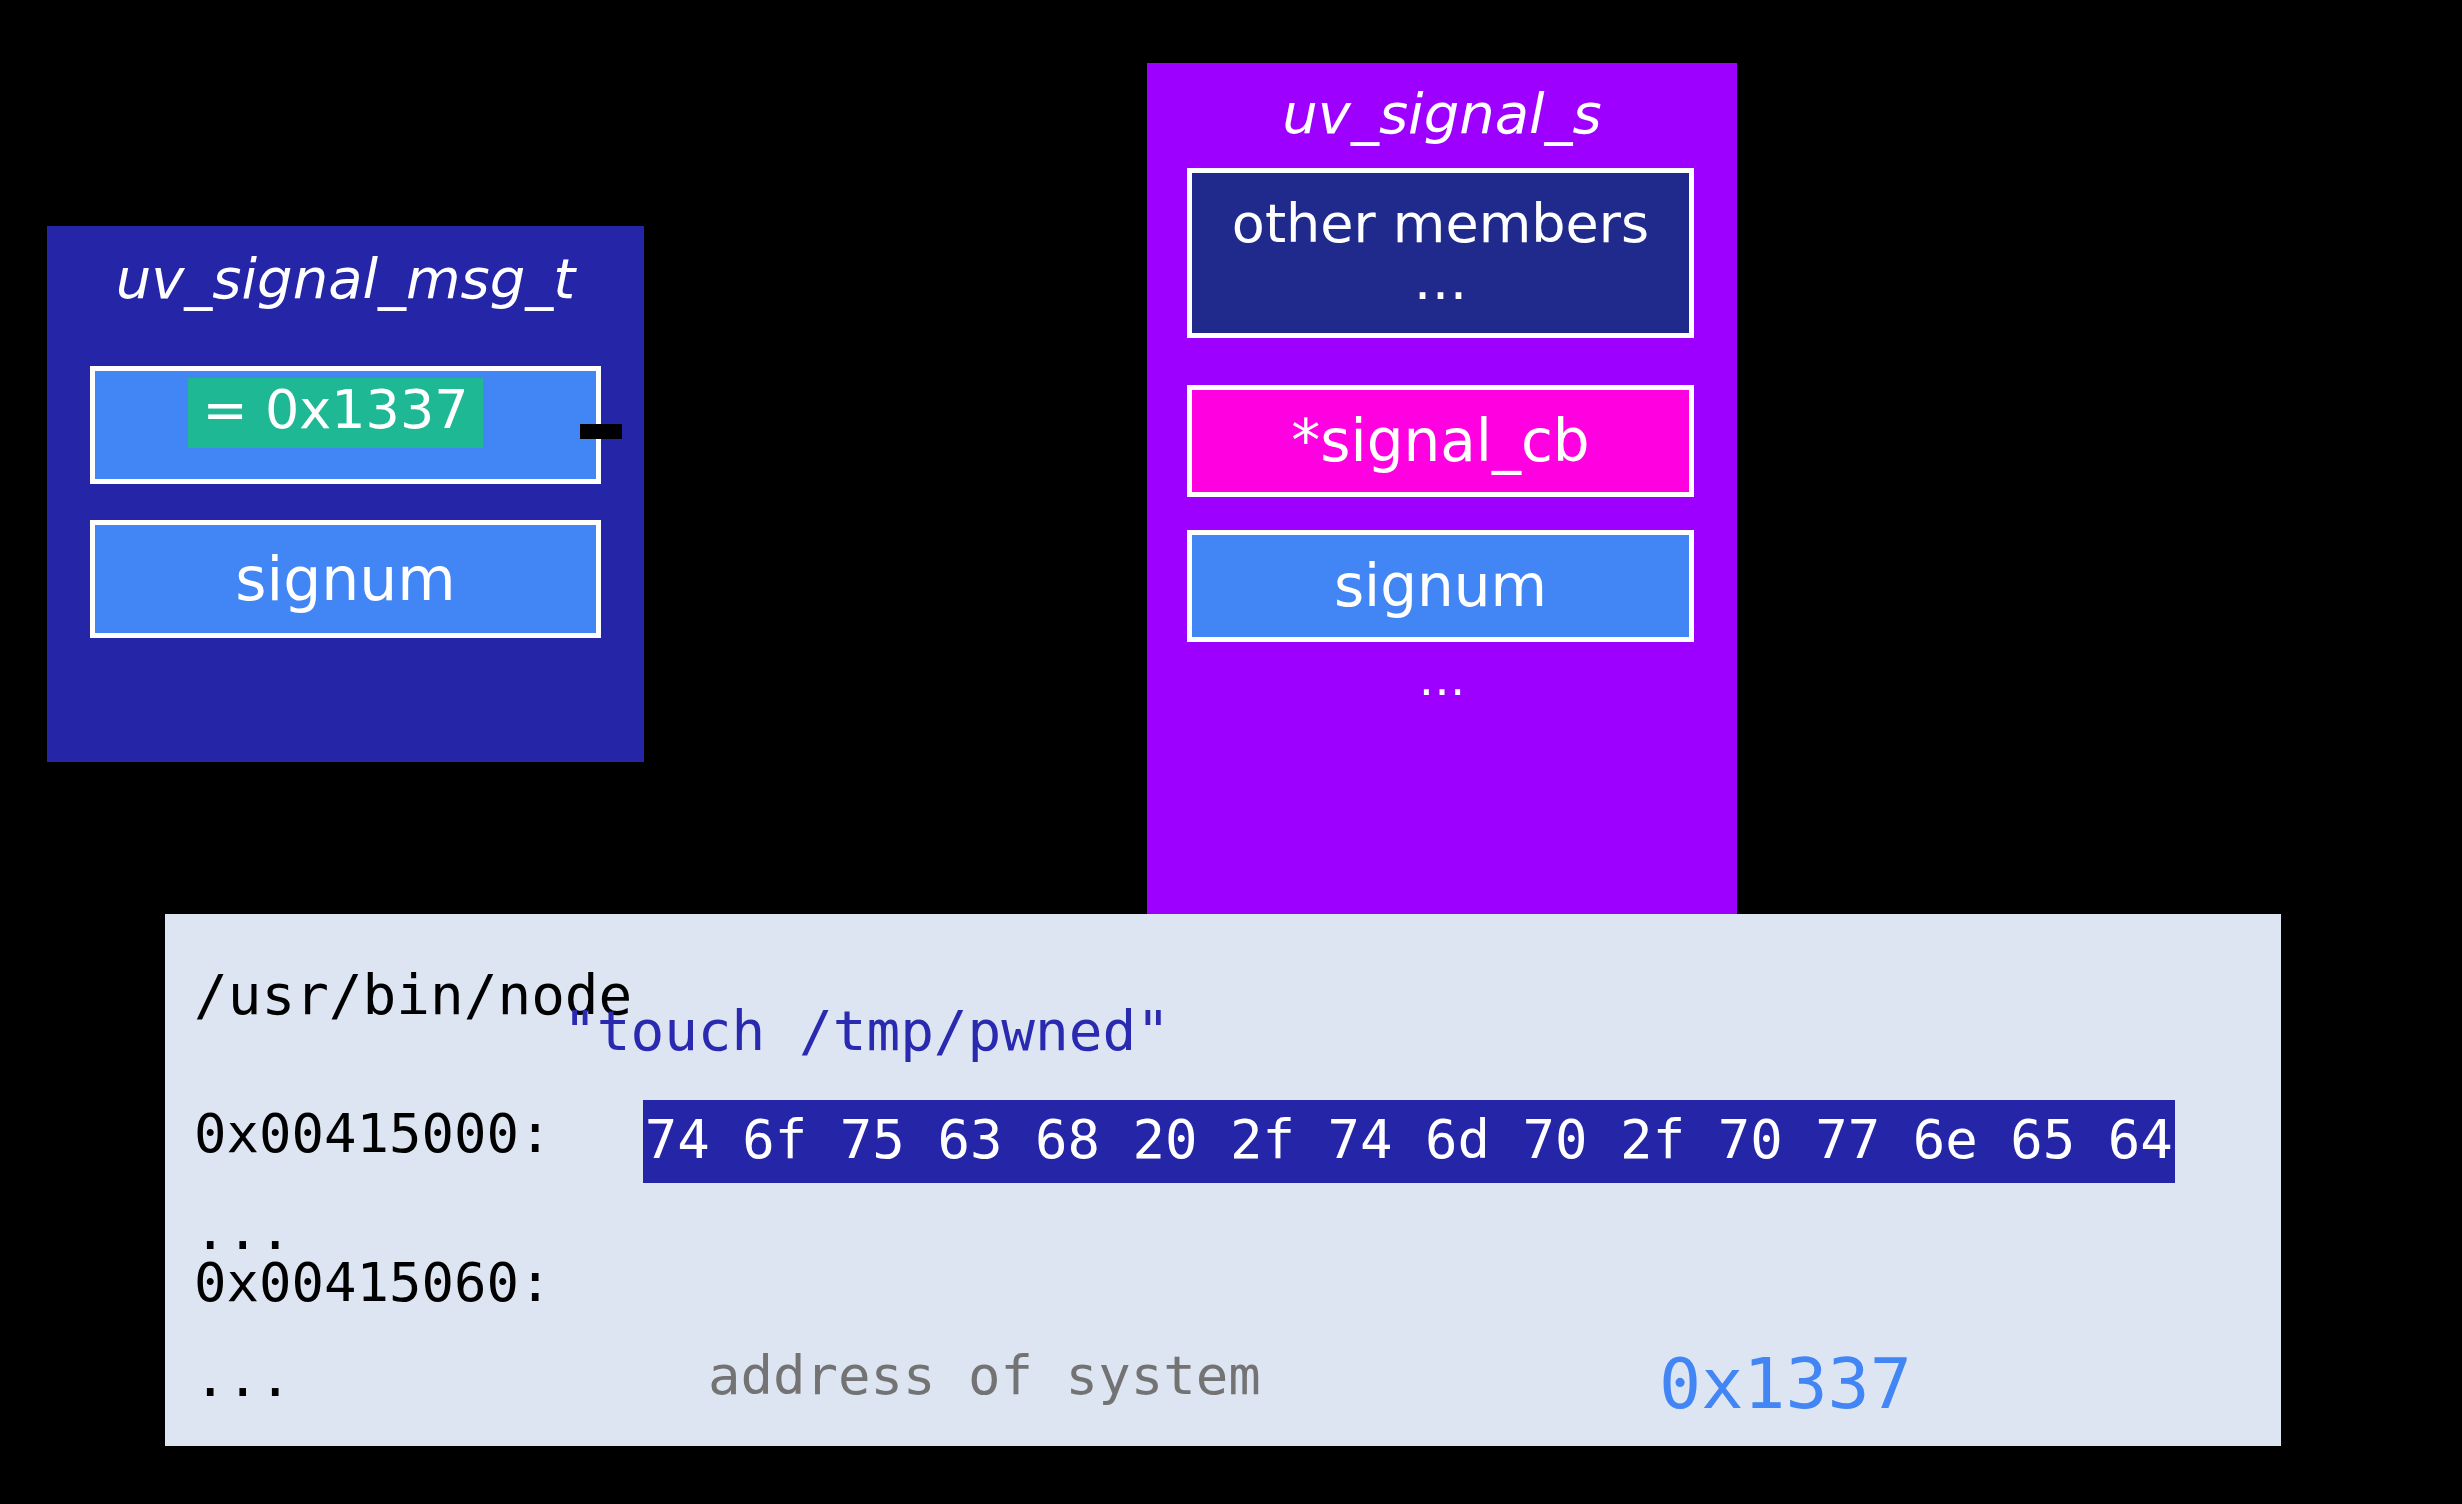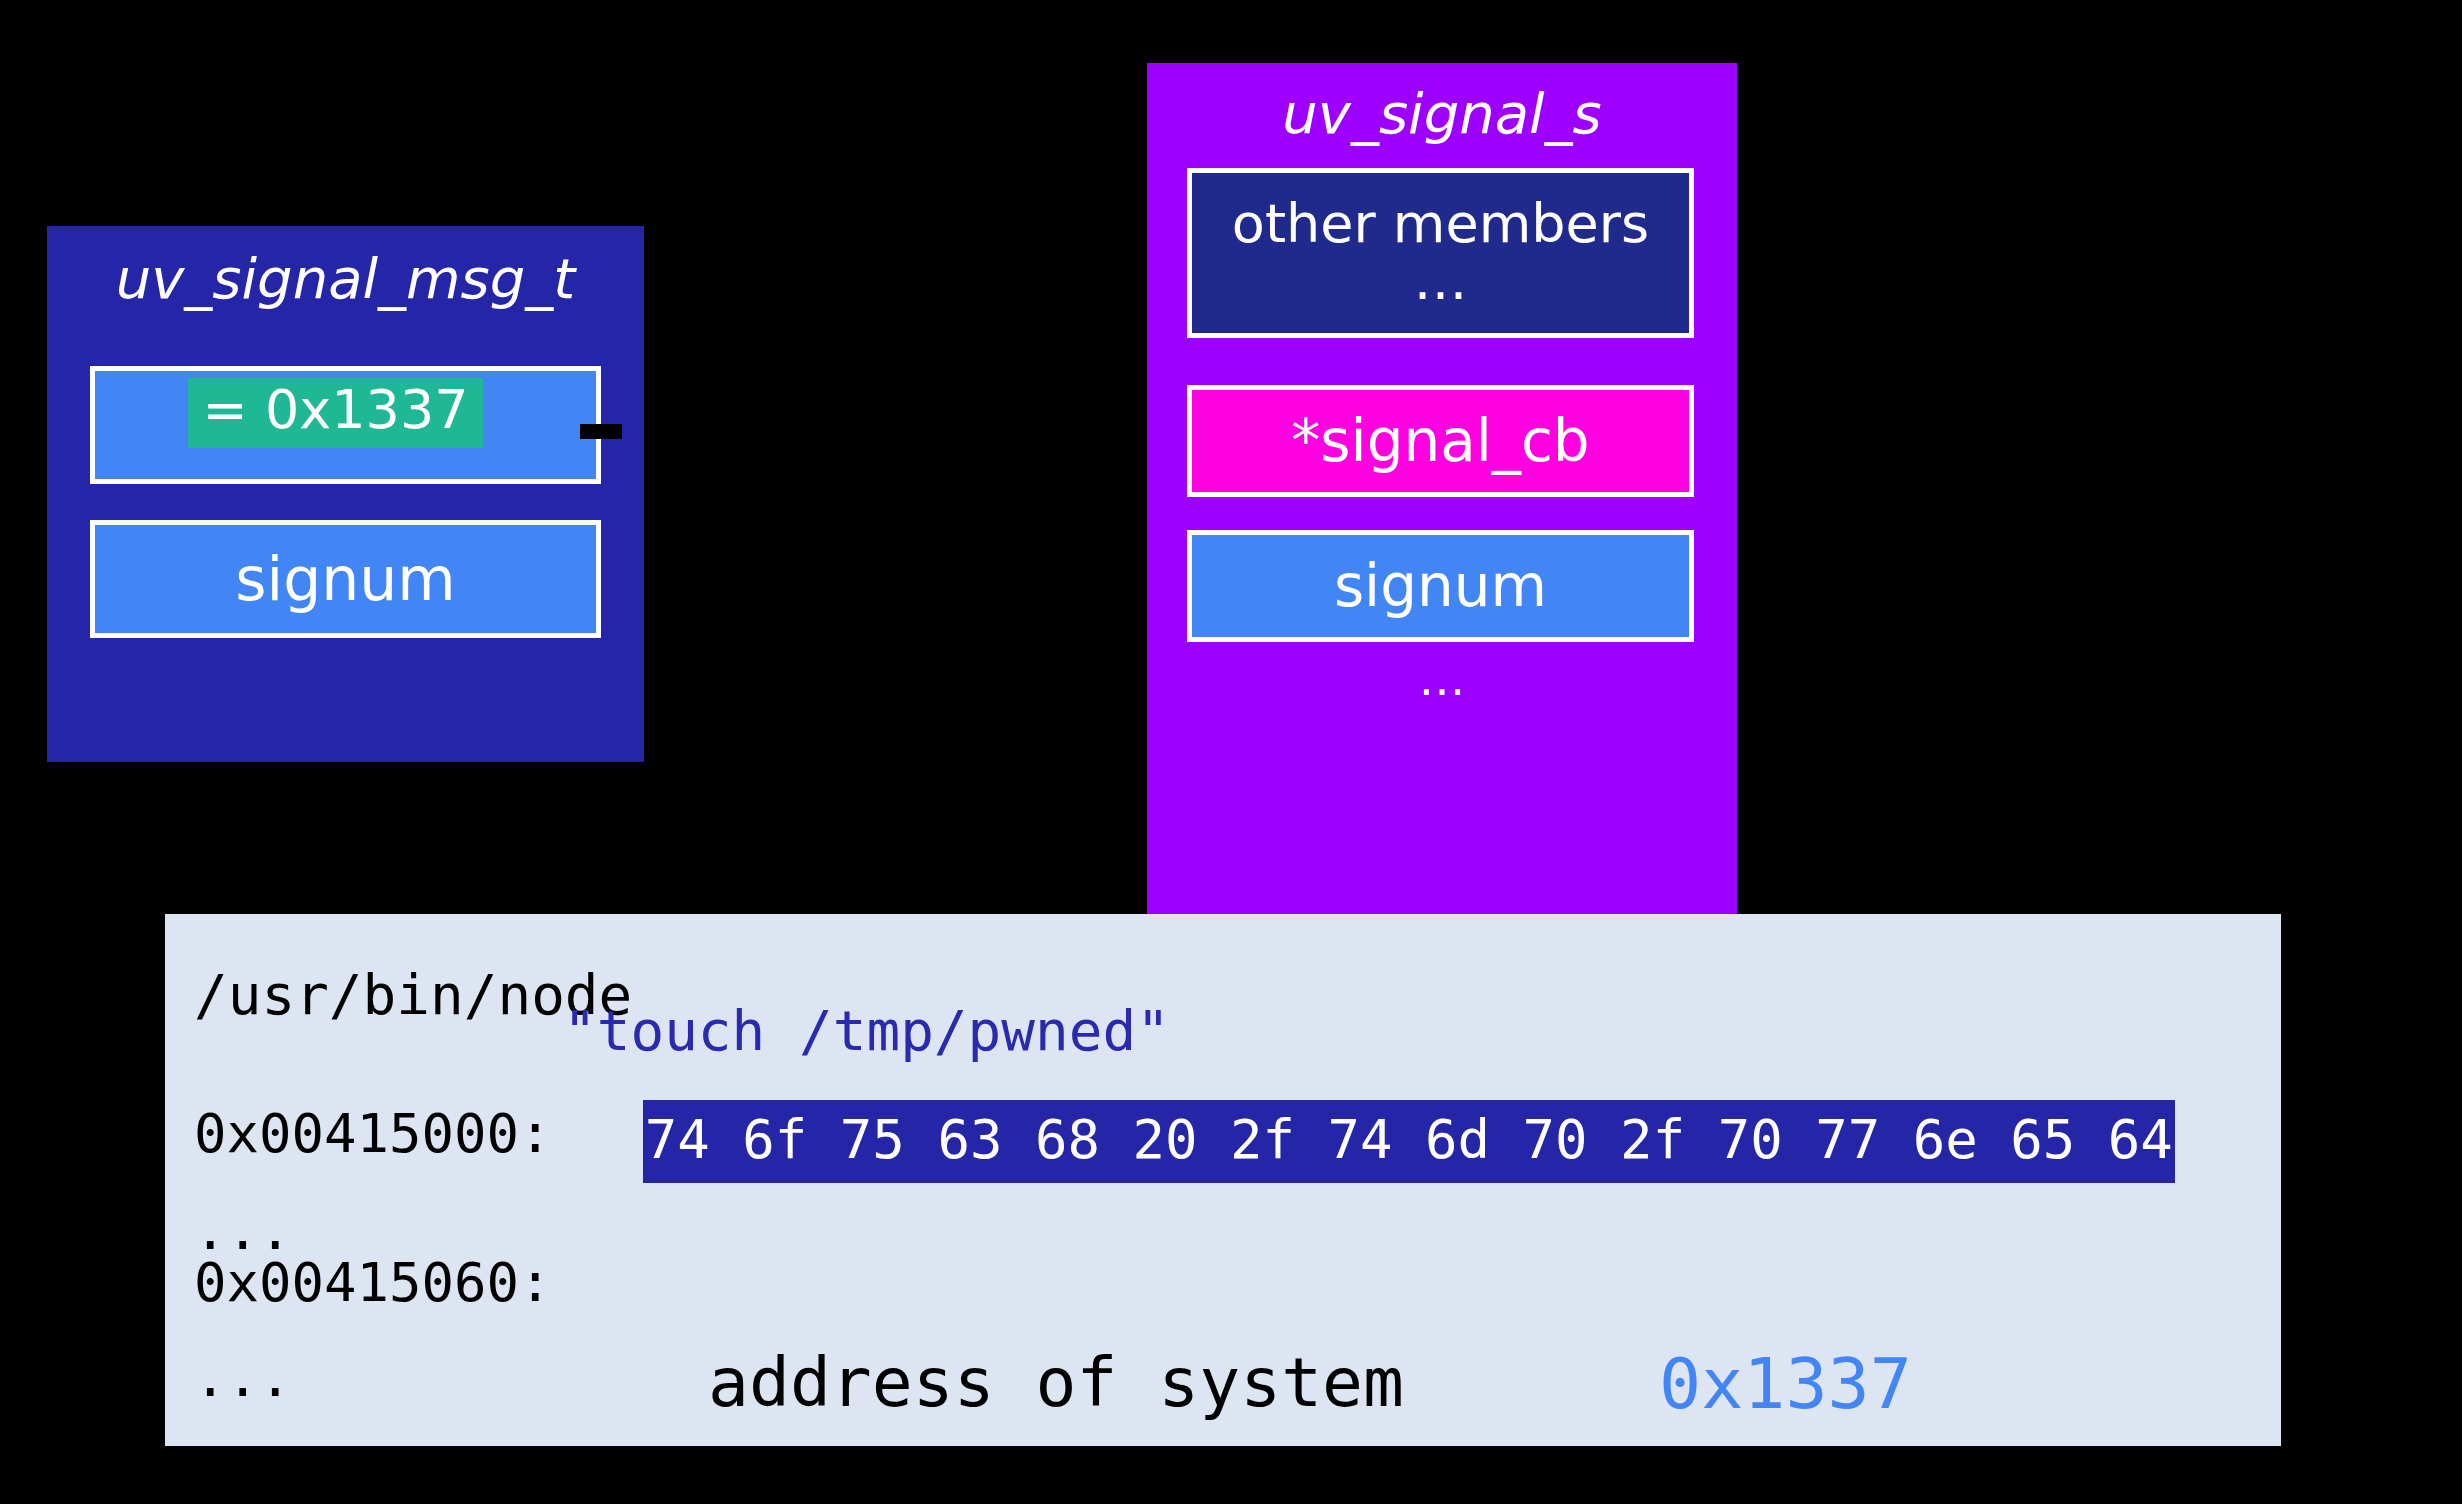--- a/index.html
+++ b/index.html
@@ -213,22 +213,22 @@
   #row0-hex   { top: 186px; }
   #mid-dots   { top: 290px; }
   #row1-addr  { top: 342px; }
   #row1-hex   { top: 335px; }
   #end-dots   { top: 437px; }
 
   #label-system {
     position: absolute;
     left: 543px;
     top: 435px;
-    font-size: 68px;
-    color: #000000;
+    font-size: 54px;
+    color: #737373;
   }
   #label-signum {
     position: absolute;
     left: 1494px;
     top: 435px;
     font-size: 70px;
     color: #4285f4;
   }
 </style>
 </head>

